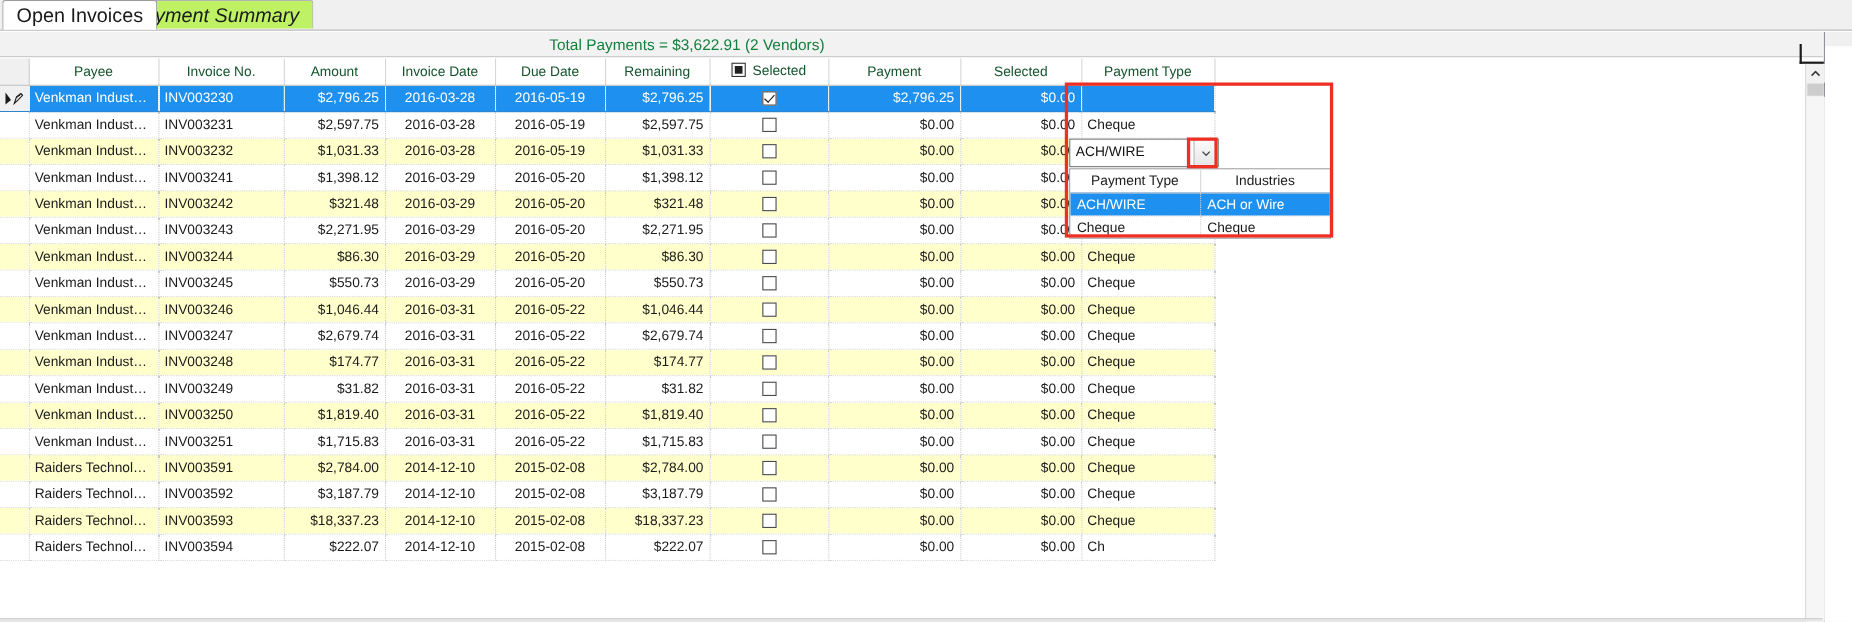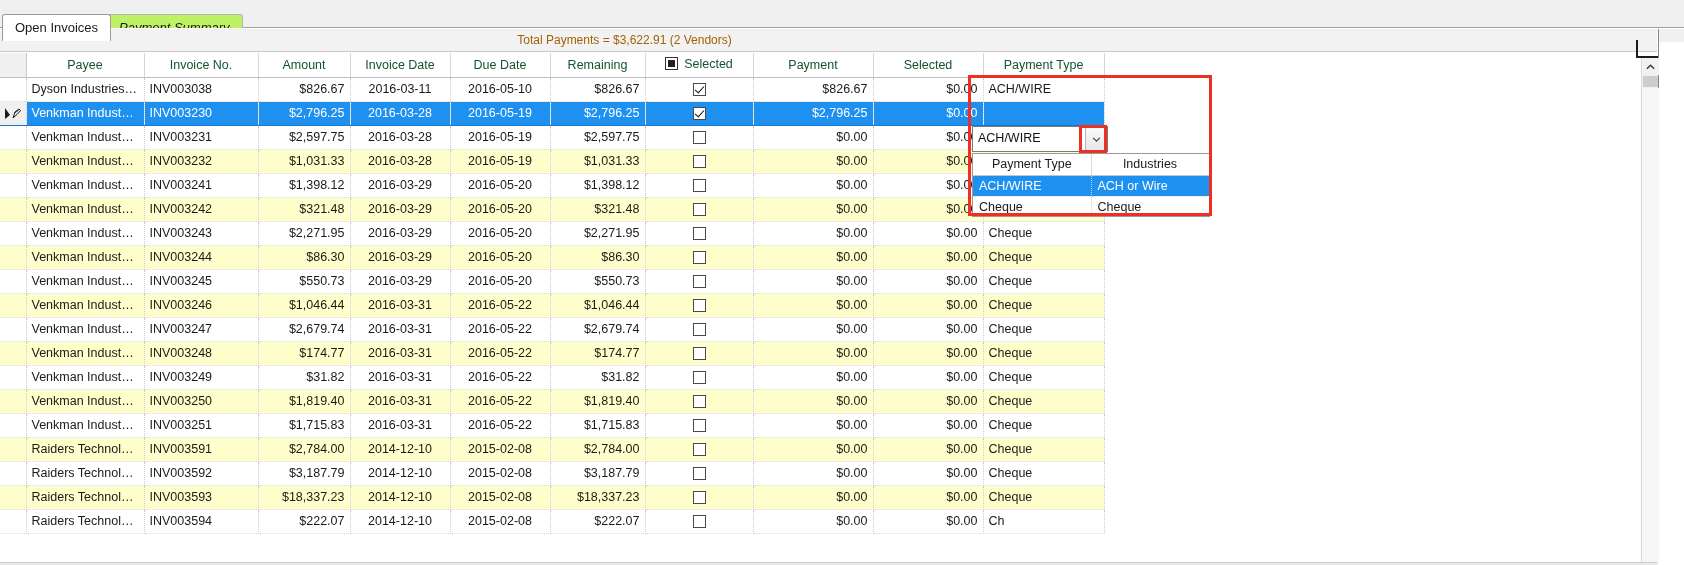--- a/index.html
+++ b/index.html
@@ -14,23 +14,23 @@
   }
   #app { position: relative; width: 1684px; height: 565px; background: #f0f0f0; }
 
   
   .tabstrip {
     position: absolute; left: 0; top: 0; width: 1684px; height: 28px;
     background: #f0f0f0;
     border-bottom: 1px solid #a0a0a0;
   }
   .tab {
-    position: absolute; top: 14px; height: 26px;
+    position: absolute; top: 0; height: 26px;
     padding: 4px 12px 0 12px;
-    font-size: 13px; color: #1a1a1a;
+    font-size: 18px; color: #1a1a1a;
     background: #e8e8e8;
     border: 1px solid #b4b4b4;
     border-bottom: none;
     border-radius: 3px 3px 0 0;
     line-height: 18px;
     cursor: default;
     white-space: nowrap;
   }
   .tab.active {
     background: #ffffff;
@@ -57,22 +57,22 @@
   }
 
   
   .summary-bar {
     position: absolute; left: 0; top: 0;
     width: 1657px; height: 23px;
     background: #f2f2f2;
     border-bottom: 1px solid #c8c8c8;
     text-align: center;
     line-height: 23px;
-    font-size: 12px;
-    color: #a16207;
+    font-size: 14px;
+    color: #15803d;
   }
   .summary-bar .stxt { position: relative; left: -204px; }
 
   
   .grid {
     position: absolute; left: 0; top: 24px;
     width: 1657px; height: 512px;
     overflow: hidden;
   }
   table.g { border-collapse: collapse; table-layout: fixed; width: 1104px; }
@@ -321,33 +321,20 @@
                   <span class="cb-hdr"></span>
                   <span>Selected</span>
                 </span>
               </th>
               <th>Payment</th>
               <th>Selected</th>
               <th>Payment Type</th>
             </tr>
           </thead>
           <tbody id="grid-body">
-              <tr class="row plain">
-                <td class="rowhdr"></td>
-                <td class="lft">Dyson Industries…</td>
-                <td class="lft">INV003038</td>
-                <td class="num">$826.67</td>
-                <td class="ctr">2016-03-11</td>
-                <td class="ctr">2016-05-10</td>
-                <td class="num">$826.67</td>
-                <td class="ctr"><span class="cb checked"></span></td>
-                <td class="num">$826.67</td>
-                <td class="num">$0.00</td>
-                <td class="lft">ACH/WIRE</td>
-              </tr>
               <tr class="row sel">
                 <td class="rowhdr">
                   <svg class="rowptr" viewBox="0 0 20 14">
                     <path d="M1 1 L1 12 L6 8 Z" fill="#1a1a1a"></path>
                     <path d="M9 11 L11 5 L15 2 L16.5 3.6 L13 7.4 Z" fill="none" stroke="#1a1a1a" stroke-width="1"></path>
                     <path d="M10.6 6 L14.6 3.2" stroke="#1a1a1a" stroke-width="0.9"></path>
                   </svg>
                 </td>
                 <td class="lft">Venkman  Indust…</td>
                 <td class="lft">INV003230</td>

